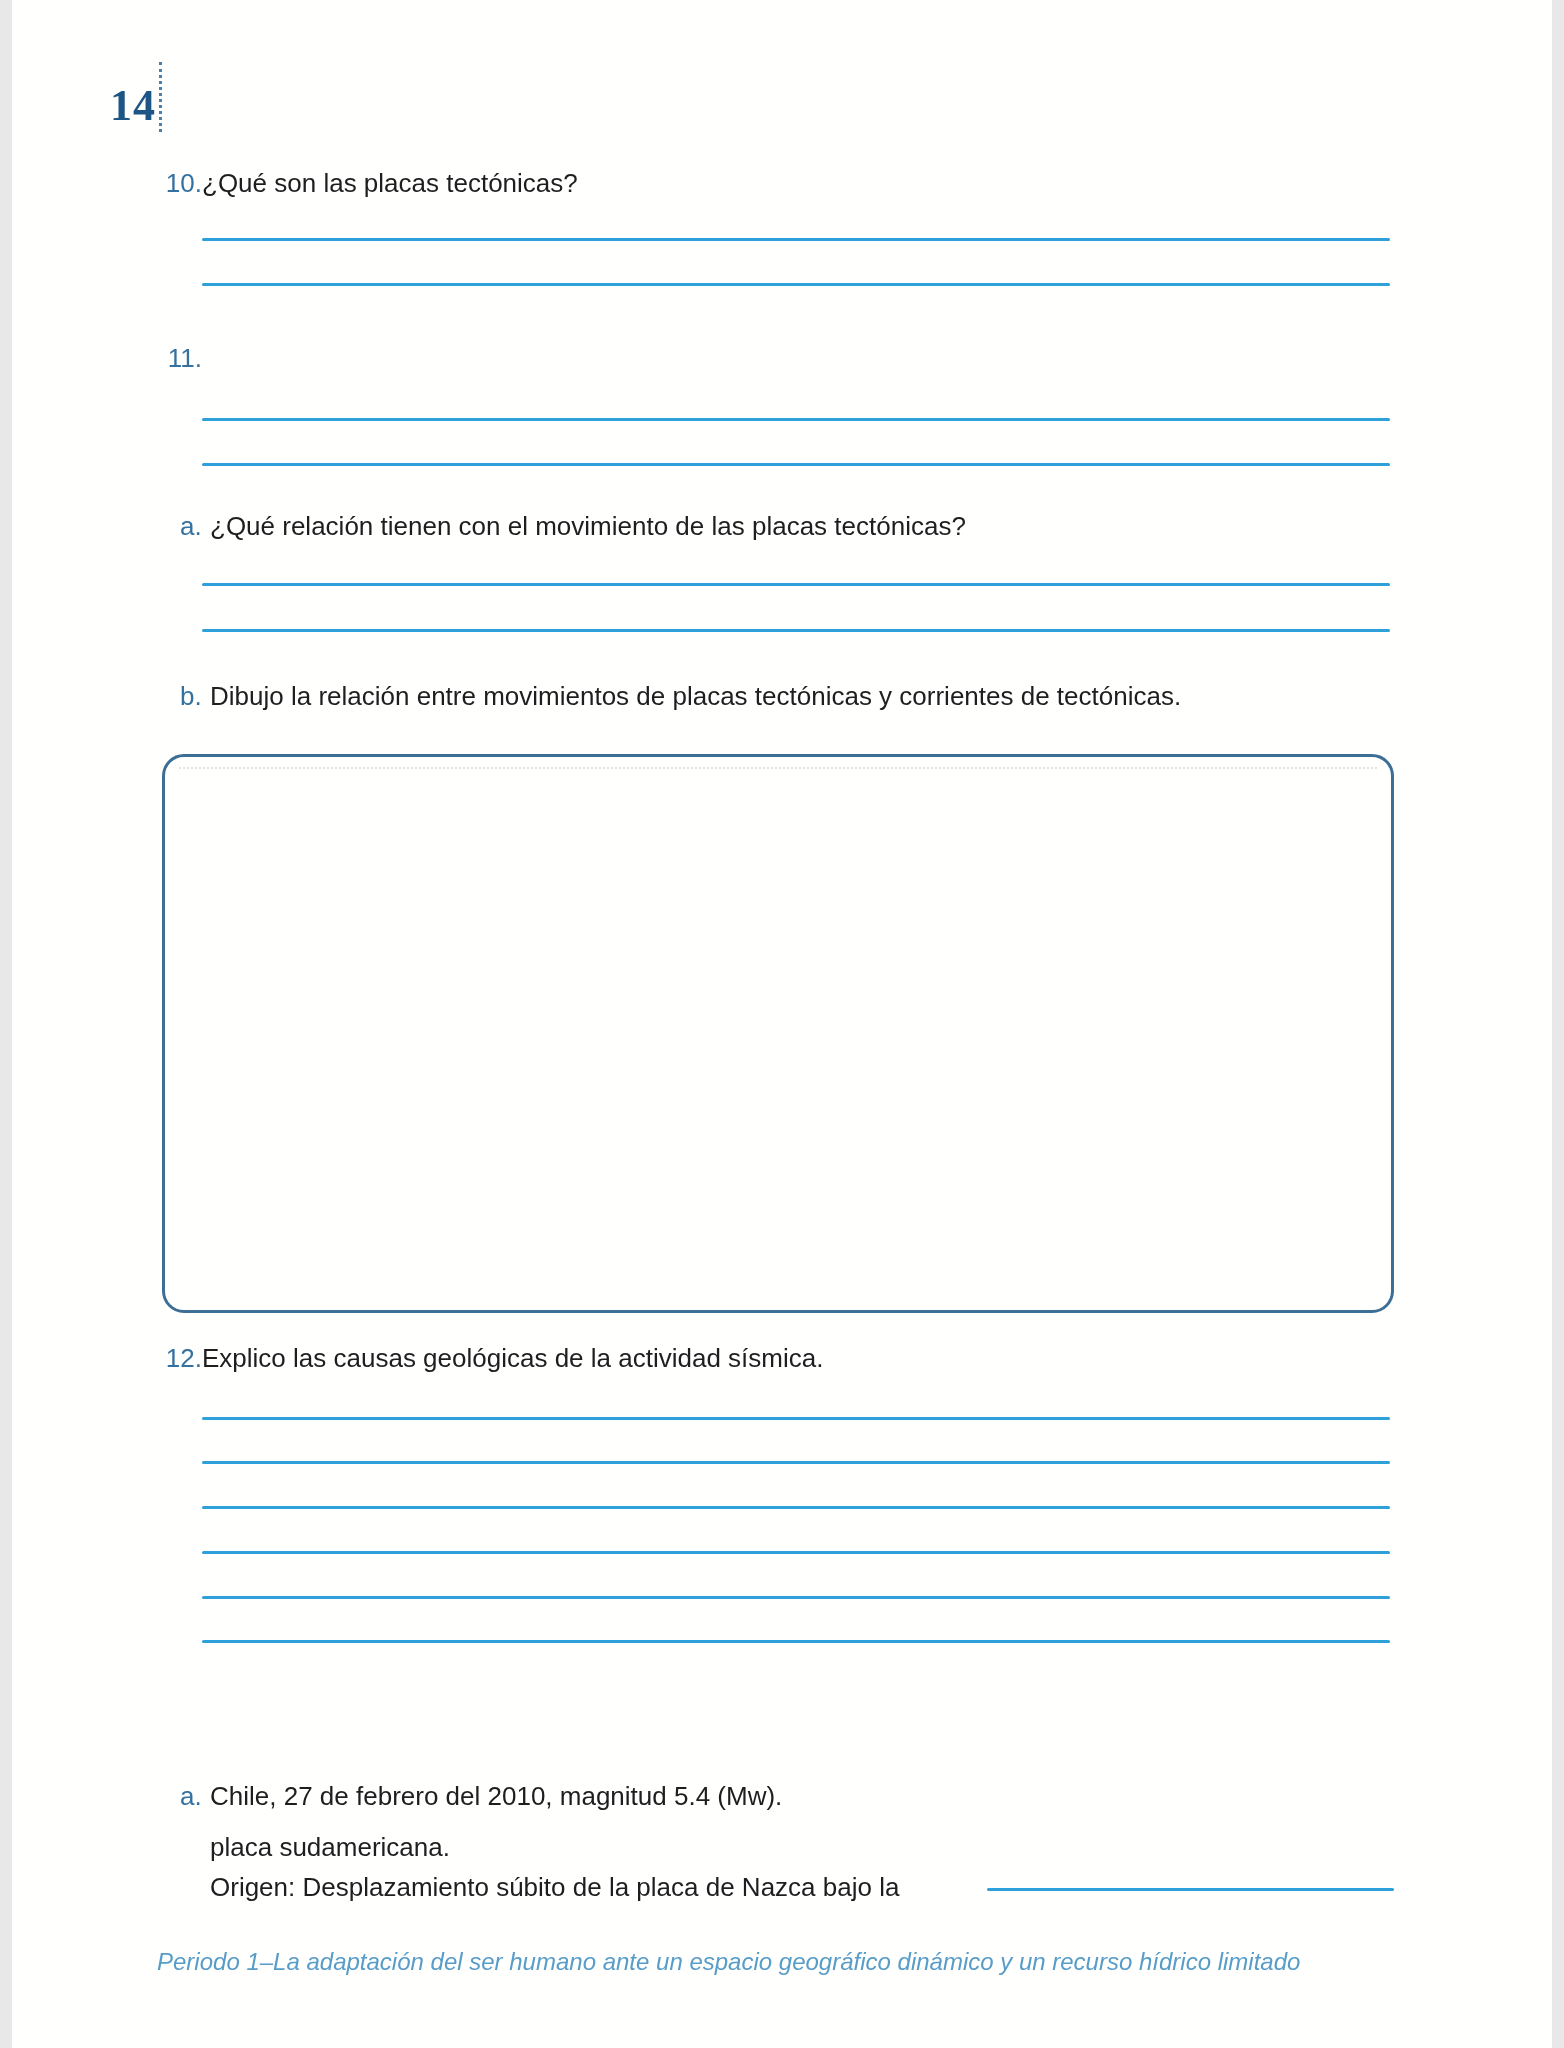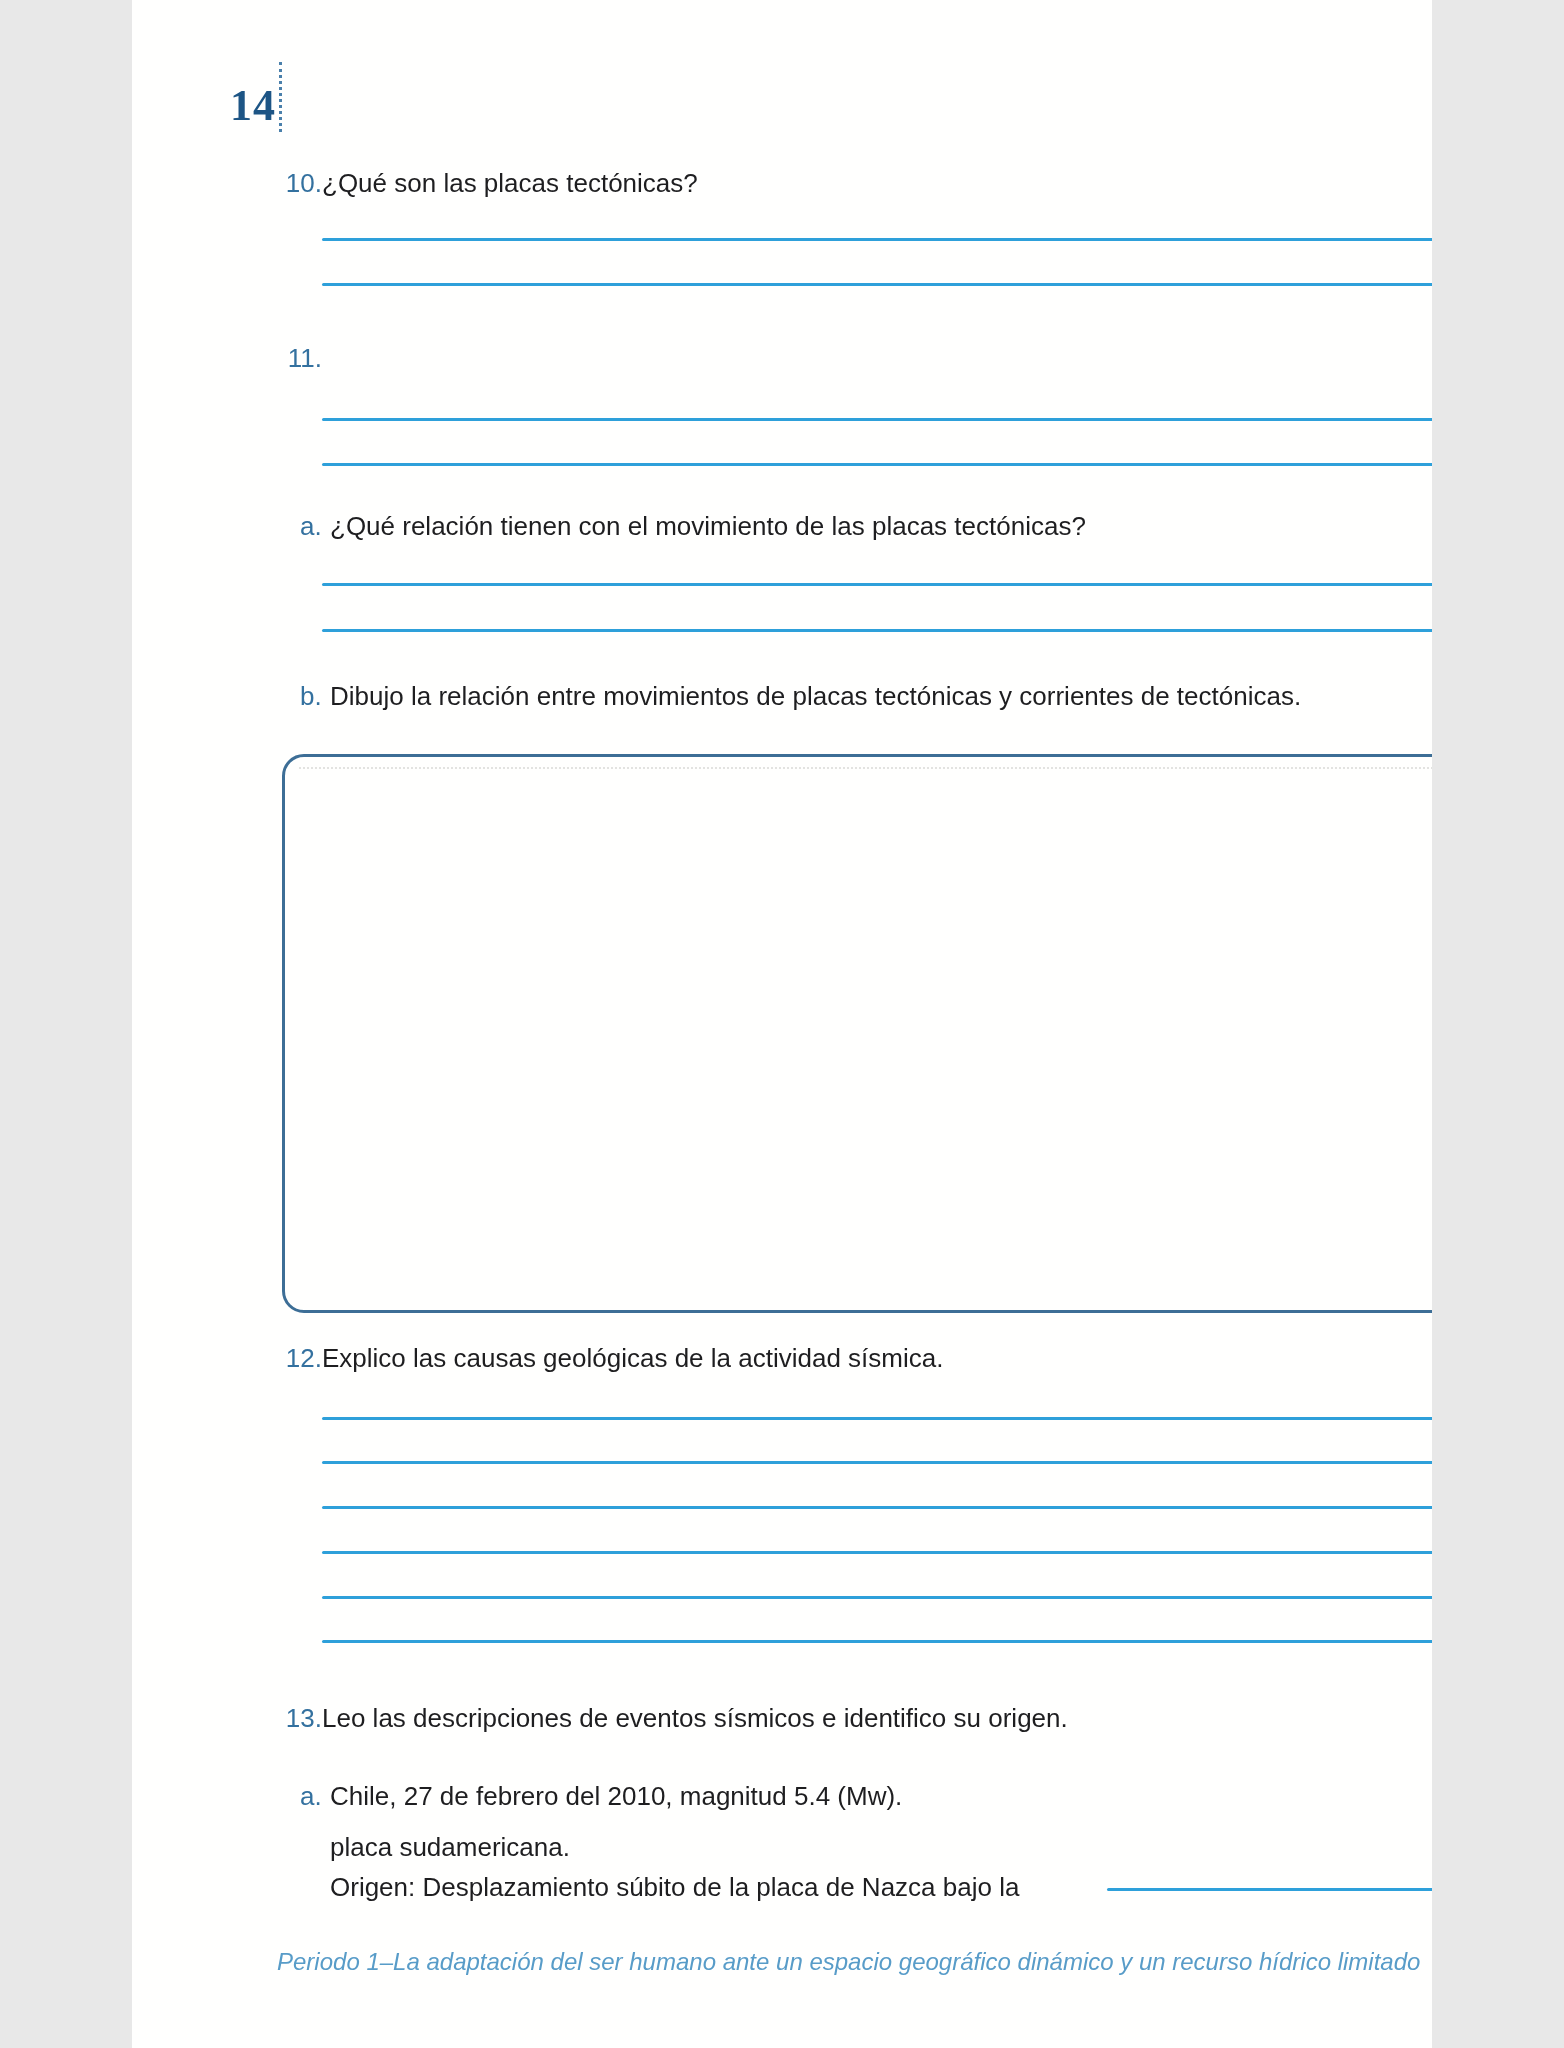--- a/index.html
+++ b/index.html
@@ -1,18 +1,18 @@
 <!DOCTYPE html>
 <html style="--line-blue: #2ea0da; --number-blue: #34719f; --page-number-blue: #1d5585; --dotted-rule: #4a80ab; --box-border: #3d6e96; --box-guide: #d8d8d6; --footer-blue: #589cc8; --text-dark: #1e1e20;"><head>
 <meta charset="utf-8">
 <style>
   html,body{margin:0;padding:0;background:#e8e8e8;}
   .page{
     position:relative;
-    width:1300px;height:2048px;
+    width:1540px;height:2048px;
     margin:0 auto;
     background:#fffffe;
     font-family:"Liberation Sans", sans-serif;
     color:var(--text-dark,#1e1e20);
     overflow:hidden;
   }
   
   .page-number{
     position:absolute;left:98px;top:84px;
     font-family:"Liberation Serif", serif;
@@ -122,24 +122,20 @@
     <span class="q-num">12.</span>
     <span class="q-text">Explico las causas geológicas de la actividad sísmica.</span>
   </div>
   <div class="ans-line" style="top:1417px"></div>
   <div class="ans-line" style="top:1461px"></div>
   <div class="ans-line" style="top:1506px"></div>
   <div class="ans-line" style="top:1551px"></div>
   <div class="ans-line" style="top:1596px"></div>
   <div class="ans-line" style="top:1640px"></div>
 
-  <div class="q-row" style="top:1703px">
-    <span class="q-num">13.</span>
-    <span class="q-text">Leo las descripciones de eventos sísmicos e identifico su origen.</span>
-  </div>
 
   <div class="q-row sub-row" style="top:1781px">
     <span class="sub-letter">a.</span>
     <span class="q-text">Chile, 27 de febrero del 2010, magnitud 5.4 (Mw).</span>
   </div>
 
   <div class="origen">
     <div>placa sudamericana.</div>
     <div>Origen: Desplazamiento súbito de la placa de Nazca bajo la</div>
   </div>

